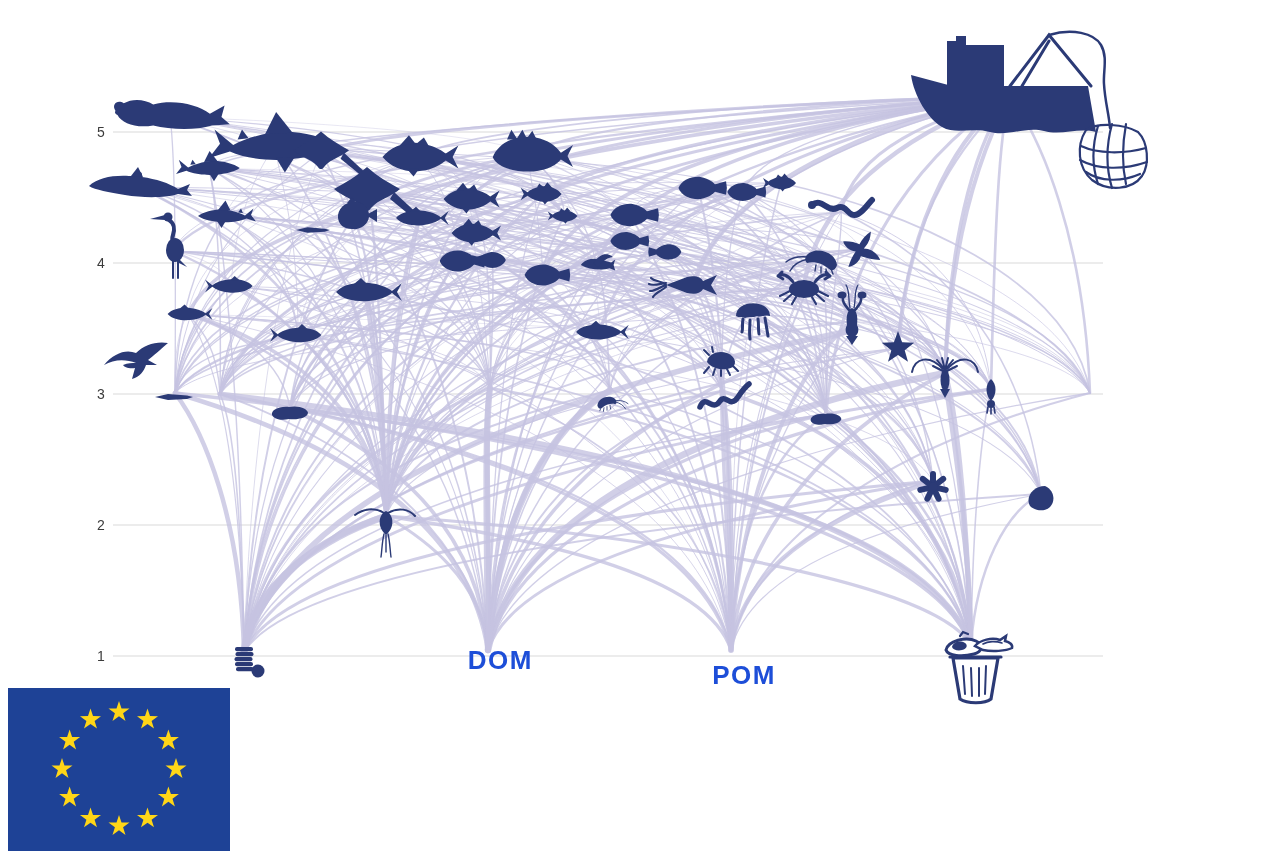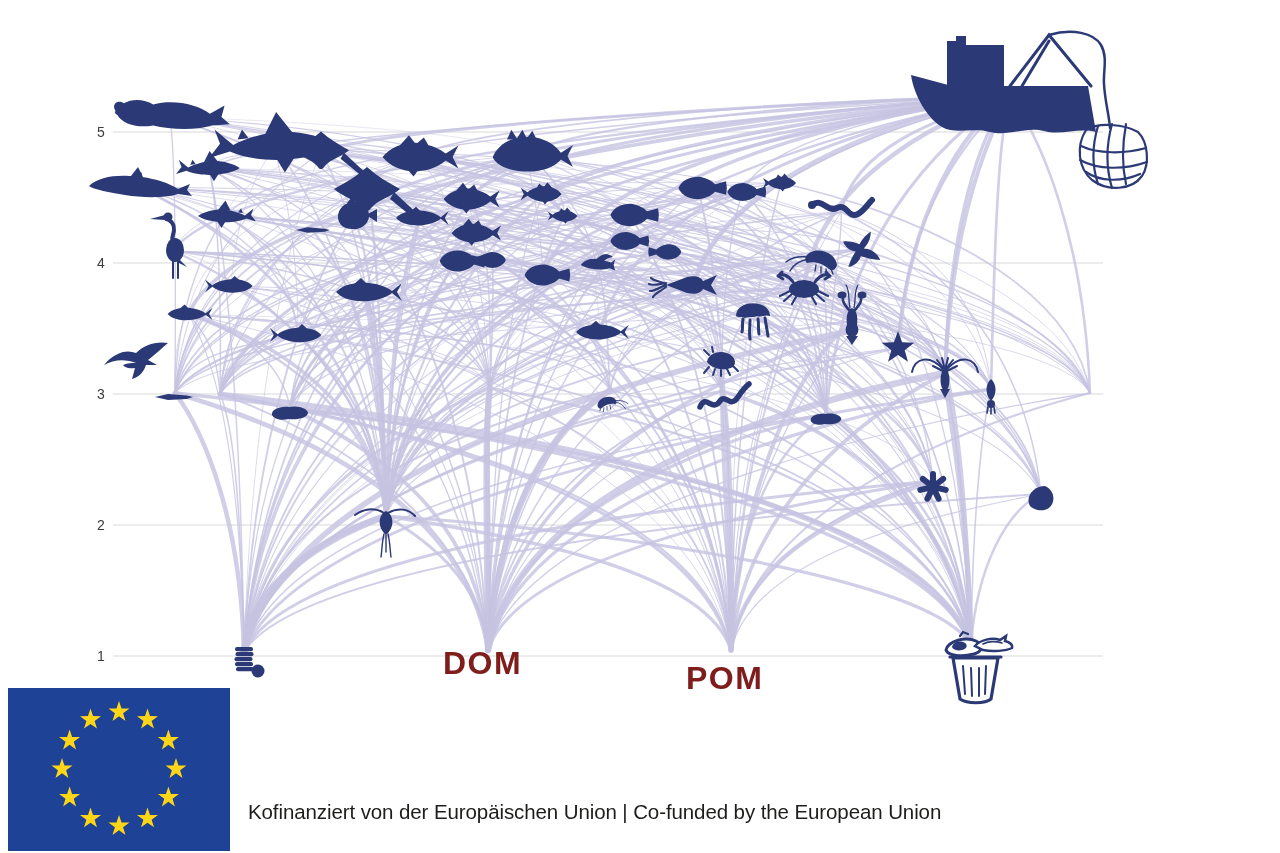--- a/index.html
+++ b/index.html
@@ -1,21 +1,21 @@
 <!DOCTYPE html>
 <html><head>
 <meta charset="utf-8">
 <style>
   html,body{margin:0;padding:0;background:#fff}
   #stage{position:relative;width:1280px;height:853px;background:#fff;overflow:hidden;
          font-family:"Liberation Sans",sans-serif}
   #web-svg{position:absolute;left:0;top:0;width:1280px;height:853px}
   .axis-label{position:absolute;left:91px;width:20px;text-align:center;font-size:14px;color:#3b3b3b}
-  .nutrient-label{position:absolute;width:90px;text-align:left;font-size:32px;font-weight:bold;
-                  letter-spacing:1.5px;color:#7f1d1d}
+  .nutrient-label{position:absolute;width:90px;text-align:right;font-size:26px;font-weight:bold;
+                  letter-spacing:1.5px;color:#1d4ed8}
   #footer-text{position:absolute;left:248px;top:800px;font-size:20.5px;color:#1d1d1b;letter-spacing:-0.1px}
   #eu-flag{position:absolute;left:8px;top:688px;width:222px;height:163px;background:#1e4296}
   #eu-flag svg{position:absolute;left:0;top:0}
 </style>
 </head>
 <body>
 
 <div id="stage">
   <svg id="web-svg" viewBox="0 0 1280 853">
       <g stroke="#d9d9d9" stroke-width="1">
@@ -774,14 +774,13 @@
           <path fill="#ffd617" d="M0.0,-11.0L2.5,-3.5L10.5,-3.4L4.1,1.3L6.5,8.9L0.0,4.3L-6.5,8.9L-4.1,1.3L-10.5,-3.4L-2.5,-3.5Z"></path>
         </g>
         <g transform="translate(61.6,52.5)">
           <path fill="#ffd617" d="M0.0,-11.0L2.5,-3.5L10.5,-3.4L4.1,1.3L6.5,8.9L0.0,4.3L-6.5,8.9L-4.1,1.3L-10.5,-3.4L-2.5,-3.5Z"></path>
         </g>
         <g transform="translate(82.5,31.6)">
           <path fill="#ffd617" d="M0.0,-11.0L2.5,-3.5L10.5,-3.4L4.1,1.3L6.5,8.9L0.0,4.3L-6.5,8.9L-4.1,1.3L-10.5,-3.4L-2.5,-3.5Z"></path>
         </g>
       </svg>
     </div>
-  <div id="footer-text">Kofinanziert von der Europäischen Union | Co-funded by the European Union</div>
 </div>
 
 </body></html>

